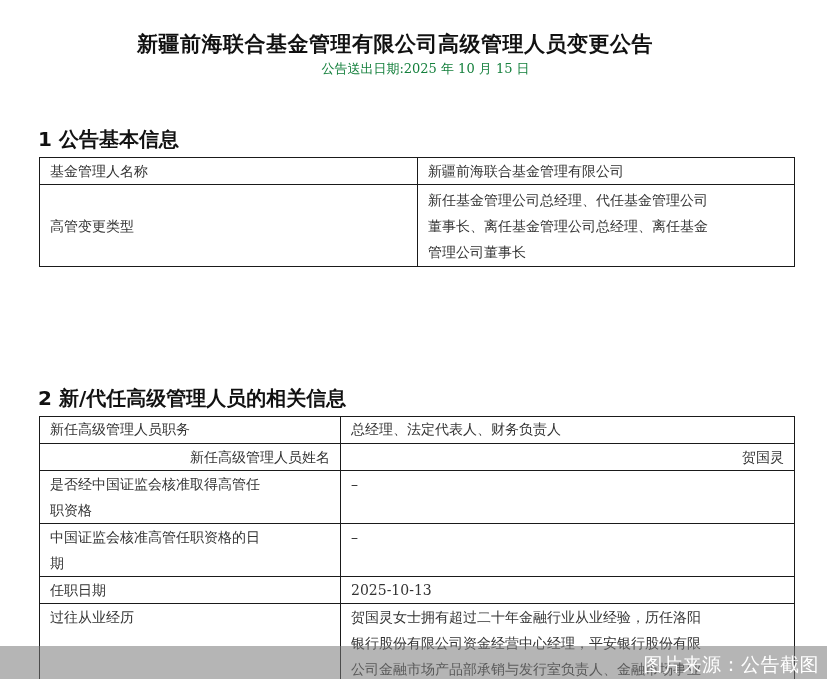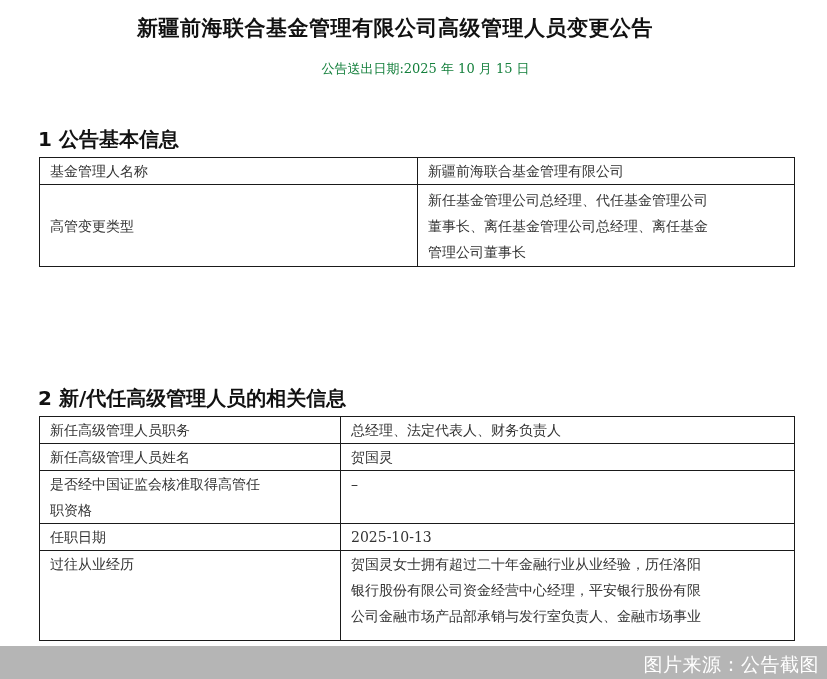--- a/index.html
+++ b/index.html
@@ -11,21 +11,21 @@
       width: 827px;
       height: 679px;
       overflow: hidden;
       position: relative;
       font-family: "DejaVu Serif", "Liberation Serif", serif;
       color: #222222;
     }
     .doc-title {
       position: absolute;
       left: 0;
-      top: 14px;
+      top: 30px;
       width: 790px;
       text-align: center;
       font-family: "DejaVu Sans", "Liberation Sans", sans-serif;
       font-weight: bold;
       font-size: 21px;
       letter-spacing: 0.5px;
       color: #111111;
     }
     .doc-date {
       position: absolute;
@@ -114,40 +114,49 @@
       <span class="multi">管理公司董事长</span>
     </td>
   </tr>
 </tbody>
   </table>
 
 <div class="section-heading" style="top:385px;">2  新/代任高级管理人员的相关信息</div>
 
 <table class="info" id="t2">
   <tbody>
-      <tr style="height:26px;">
+      <tr style="height:26px;font-family:Liberation Mono, monospace;">
     <td class="k">
       <span class="multi">新任高级管理人员职务</span>
     </td>
     <td>
       <span class="multi">总经理、法定代表人、财务负责人</span>
     </td>
   </tr>
-  <tr style="height:26px;">
+  <tr style="height:26px;text-align:right;">
     <td class="k">
       <span class="multi">新任高级管理人员姓名</span>
     </td>
     <td>
       <span class="multi">贺国灵</span>
     </td>
   </tr>
   <tr style="height:52px;">
     <td class="k">
       <span class="multi">是否经中国证监会核准取得高管任</span>
       <span class="multi">职资格</span>
+    </td>
+    <td>
+      <span class="multi">–</span>
+    </td>
+  </tr>
+  <tr style="height:52px;">
+    <td class="k">
+      <span class="multi">中国证监会核准高管任职资格的日</span>
+      <span class="multi">期</span>
     </td>
     <td>
       <span class="multi">–</span>
     </td>
   </tr>
   <tr style="height:26px;">
     <td class="k">
       <span class="multi">任职日期</span>
     </td>
     <td>

